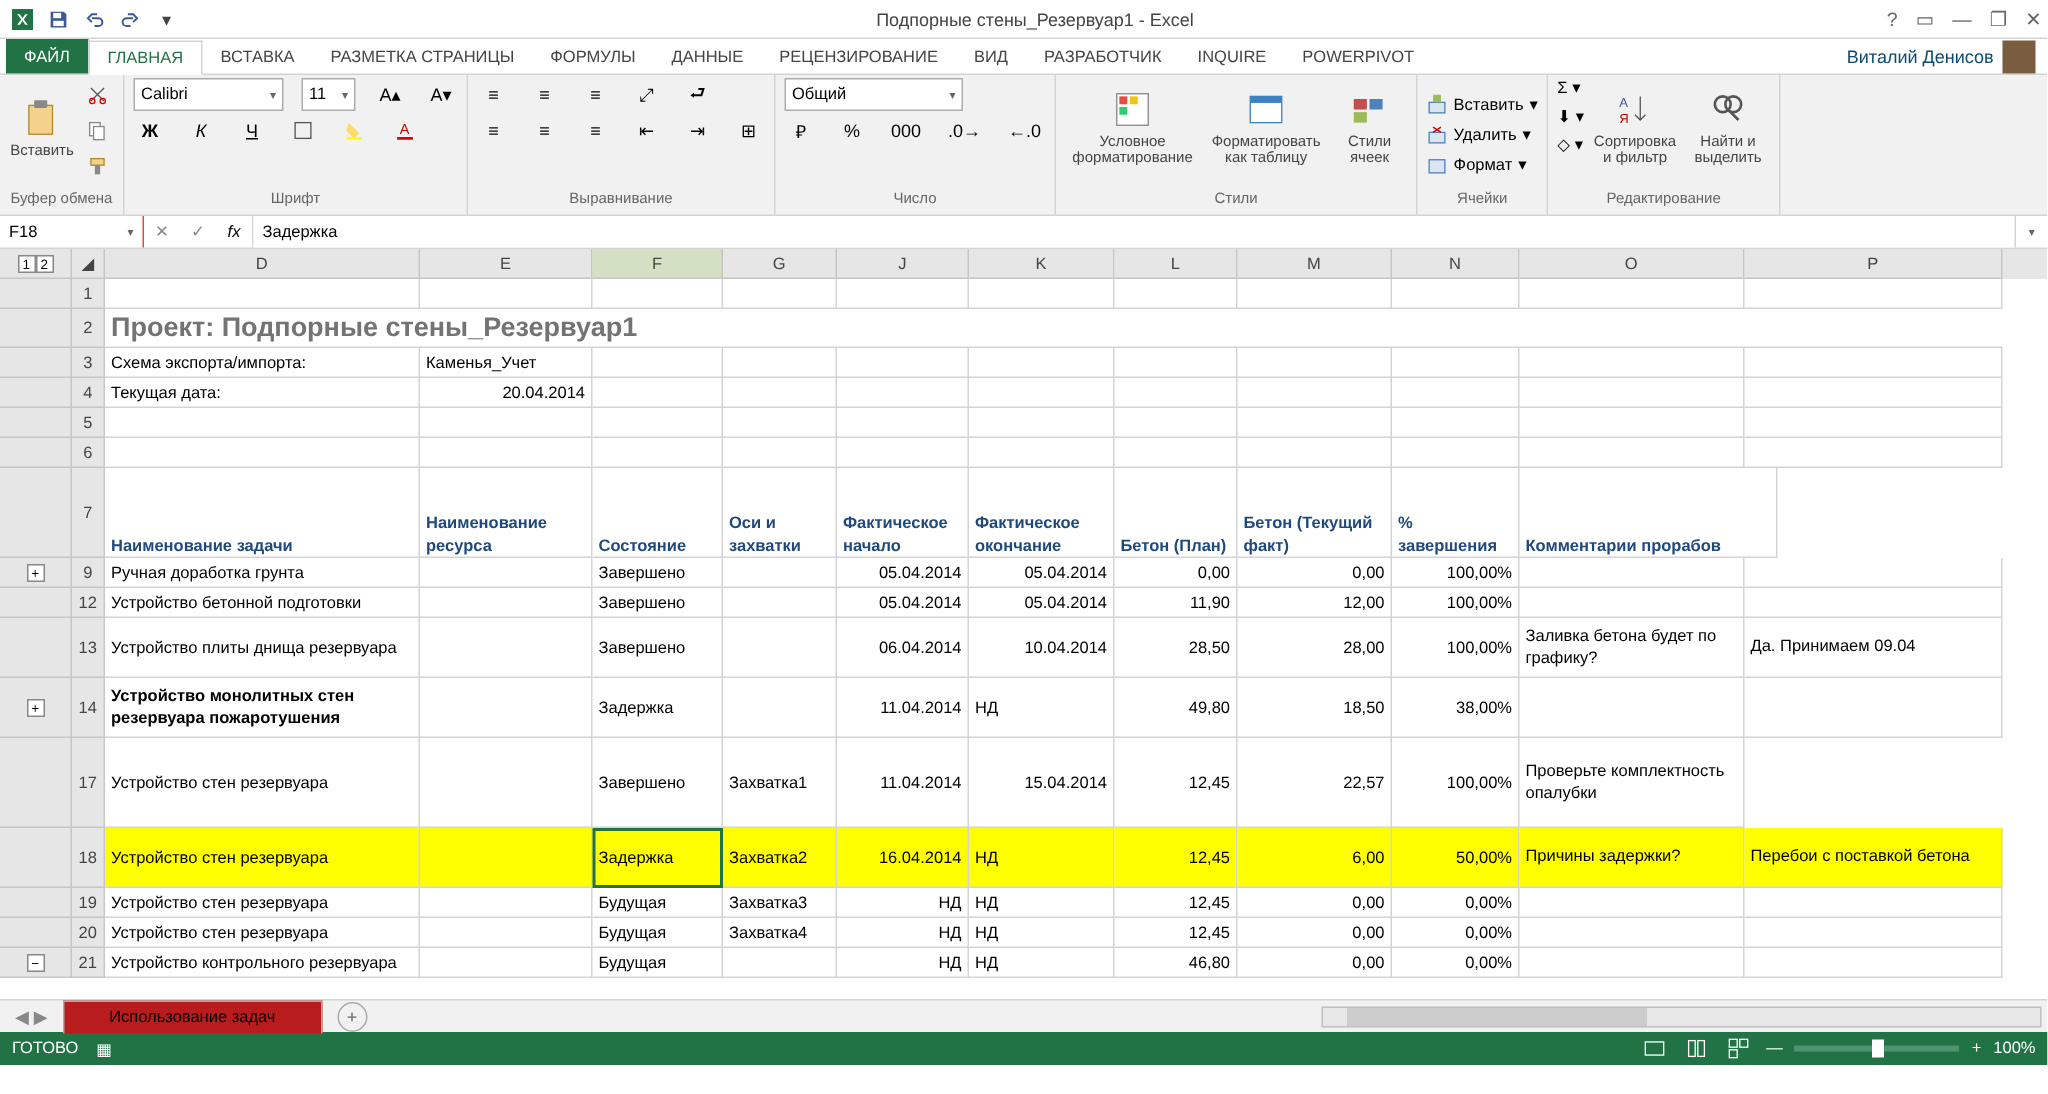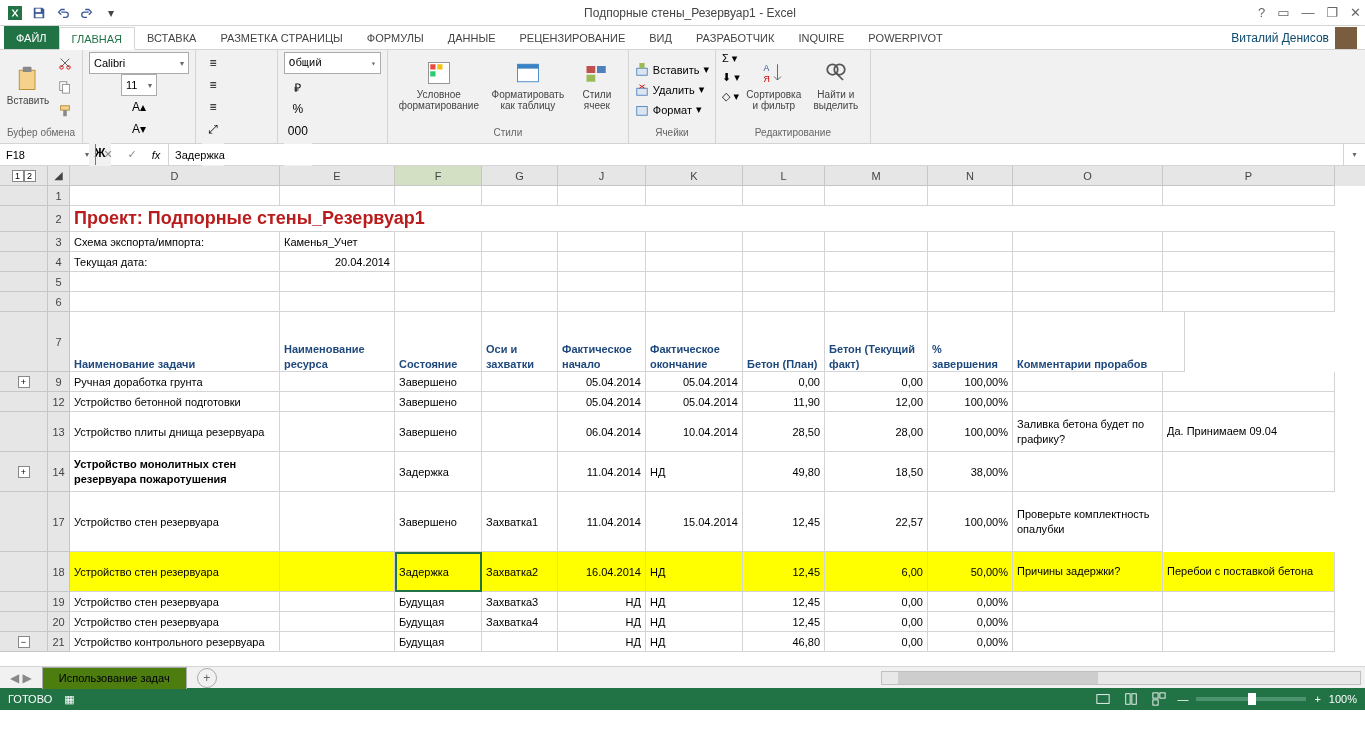--- a/index.html
+++ b/index.html
@@ -15,30 +15,30 @@
 .rtab { padding: 0 12px; display: flex; align-items: center; font-size: 11px; color: #444; cursor: pointer; }
 .rtab.file { background: #217346; color: #fff; }
 .rtab.active { background: #fff; border: 1px solid #d4d4d4; border-bottom: 1px solid #fff; position: relative; top: 1px; color: #217346; }
 .user-box { margin-left: auto; padding: 0 8px; display: flex; align-items: center; gap: 6px; color: #0c4a6e; }
 .user-box .avatar { width: 22px; height: 22px; background: #7a5c3e; }
 .ribbon { height: 94px; background: #f1f1f1; display: flex; border-bottom: 1px solid #d4d4d4; }
 .rgroup { border-right: 1px solid #d4d4d4; padding: 2px 6px 0; display: flex; flex-direction: column; }
 .rgroup-body { flex: 1; display: flex; align-items: flex-start; gap: 4px; }
 .rgroup-label { height: 16px; text-align: center; font-size: 10px; color: #666; padding-bottom: 2px; position: relative; }
 .vstack { display: flex; flex-direction: column; gap: 2px; }
-.hstack { display: flex; gap: 0; align-items: center; flex-direction: column; }
+.hstack { display: flex; gap: 12px; align-items: center; }
 .rbtn { height: 22px; min-width: 22px; display: flex; align-items: center; justify-content: center; background: #f1f1f1; border: 1px solid transparent; cursor: pointer; padding: 0 2px; }
 .rbtn svg { width: 14px; height: 14px; }
 .big-btn { width: 44px; height: 66px; display: flex; flex-direction: column; align-items: center; justify-content: center; cursor: pointer; font-size: 10px; color: #444; text-align: center; gap: 2px; }
 .big-btn svg { width: 28px; height: 28px; }
 .combo { height: 22px; border: 1px solid #ababab; background: #fff; display: flex; align-items: center; padding: 0 4px; font-size: 11px; justify-content: space-between; }
 .combo::after { content: '▾'; font-size: 8px; color: #666; margin-left: 4px; }
 .font-name { width: 100px; }
 .font-size { width: 36px; }
-.num-fmt { width: 97px; font-family: Liberation Mono, monospace; }
+.num-fmt { width: 119px; }
 .cells-row { display: flex; align-items: center; gap: 4px; font-size: 11px; cursor: pointer; }
 .cells-row svg { width: 14px; height: 14px; }
 .namebox-row { height: 22px; display: flex; align-items: stretch; border-bottom: 1px solid #d4d4d4; background: #fff; }
 .namebox { width: 96px; border-right: 1px solid #ef4444; display: flex; align-items: center; padding: 0 6px; font-size: 11px; justify-content: space-between; }
 .namebox::after { content: '▾'; font-size: 8px; color: #666; }
 .fx-btns { display: flex; align-items: center; border-right: 1px solid #d4d4d4; }
 .fx-btn { width: 24px; display: flex; align-items: center; justify-content: center; color: #888; font-size: 11px; cursor: pointer; height: 100%; }
 .fx-label { width: 24px; display: flex; align-items: center; justify-content: center; font-style: italic; font-size: 11px; }
 .formula-input { flex: 1; border: none; padding: 0 6px; font-size: 11px; outline: none; }
 .formula-exp { width: 22px; display: flex; align-items: center; justify-content: center; border-left: 1px solid #d4d4d4; font-size: 8px; color: #666; cursor: pointer; }
@@ -50,27 +50,27 @@
 .row.tall { height: 40px; }
 .row.tall3 { height: 60px; }
 .outline-cell { width: 48px; background: #e6e6e6; border-right: 1px solid #c6c6c6; border-bottom: 1px solid #c6c6c6; display: flex; align-items: center; justify-content: center; font-size: 10px; }
 .outline-btn { width: 12px; height: 12px; border: 1px solid #888; background: #fff; font-size: 9px; line-height: 10px; text-align: center; cursor: pointer; }
 .row-h { width: 22px; background: #e6e6e6; border-right: 1px solid #c6c6c6; border-bottom: 1px solid #c6c6c6; text-align: center; font-size: 11px; color: #444; display: flex; align-items: center; justify-content: center; cursor: pointer; }
 .cell { border-right: 1px solid #d4d4d4; border-bottom: 1px solid #d4d4d4; padding: 0 4px; font-size: 11px; display: flex; align-items: center; overflow: hidden; white-space: nowrap; }
 .cell.wrap { white-space: normal; line-height: 1.3; }
 .cell.r { justify-content: flex-end; }
 .cell.bold { font-weight: bold; }
 .cell.hdr { font-weight: bold; color: #1f497d; align-items: flex-end; }
-.cell.title { font-size: 18px; color: #b91c1c; font-weight: 600; }
+.cell.title { font-size: 18px; color: #737373; font-weight: 600; }
 .cell.active-cell { outline: 2px solid #217346; outline-offset: -2px; }
 .row.yellow .cell { background: #ffff00; }
 .c-D { width: 210px; } .c-E { width: 115px; } .c-F { width: 87px; } .c-G { width: 76px; } .c-J { width: 88px; } .c-K { width: 97px; } .c-L { width: 82px; } .c-M { width: 103px; } .c-N { width: 85px; } .c-O { width: 150px; } .c-P { width: 172px; }
 .sheet-tabs { height: 22px; background: #f1f1f1; border-top: 1px solid #d4d4d4; display: flex; align-items: center; }
 .tab-nav { display: flex; gap: 8px; padding: 0 10px; color: #888; }
-.sheet-tab { padding: 0 16px; height: 22px; display: flex; align-items: center; font-size: 11px; background: #4d7c0f; border: 1px solid #aaa; border-bottom: none; cursor: pointer; }
+.sheet-tab { padding: 0 30px; height: 22px; display: flex; align-items: center; font-size: 11px; background: #b91c1c; border: 1px solid #aaa; border-bottom: none; cursor: pointer; }
 .sheet-add { width: 20px; height: 20px; border: 1px solid #aaa; border-radius: 50%; display: flex; align-items: center; justify-content: center; margin-left: 10px; font-size: 12px; color: #666; cursor: pointer; }
 .hscroll { flex: 1; display: flex; justify-content: flex-end; align-items: center; padding-right: 4px; }
 .hscroll-track { width: 480px; height: 14px; background: #e8e8e8; border: 1px solid #c0c0c0; position: relative; }
 .hscroll-thumb { position: absolute; left: 16px; width: 200px; height: 12px; background: #cdcdcd; }
 .statusbar { height: 22px; background: #217346; color: #fff; display: flex; align-items: center; padding: 0 8px; font-size: 11px; }
 .status-l { display: flex; gap: 12px; align-items: center; }
 .status-r { margin-left: auto; display: flex; gap: 8px; align-items: center; }
 .view-btn { width: 20px; height: 16px; display: flex; align-items: center; justify-content: center; cursor: pointer; }
 .view-btn svg { width: 14px; height: 14px; fill: #fff; }
 .zoom-slider { width: 110px; height: 4px; background: #4e9370; position: relative; }

